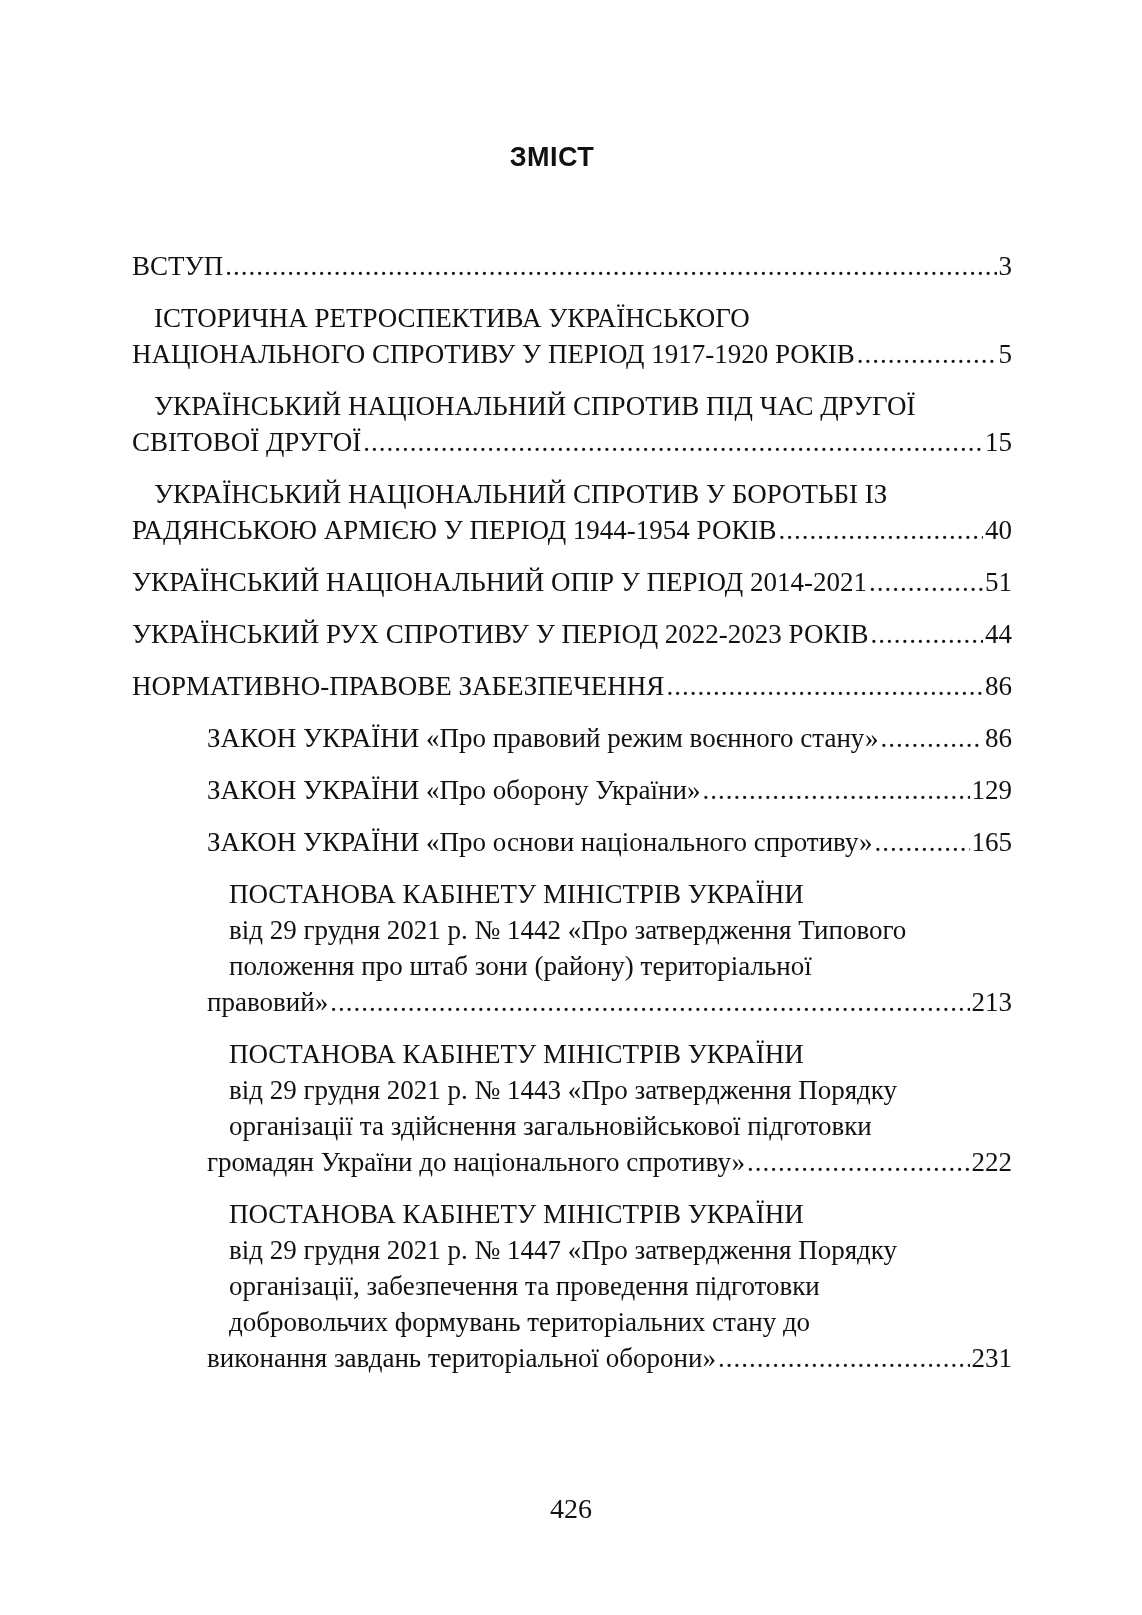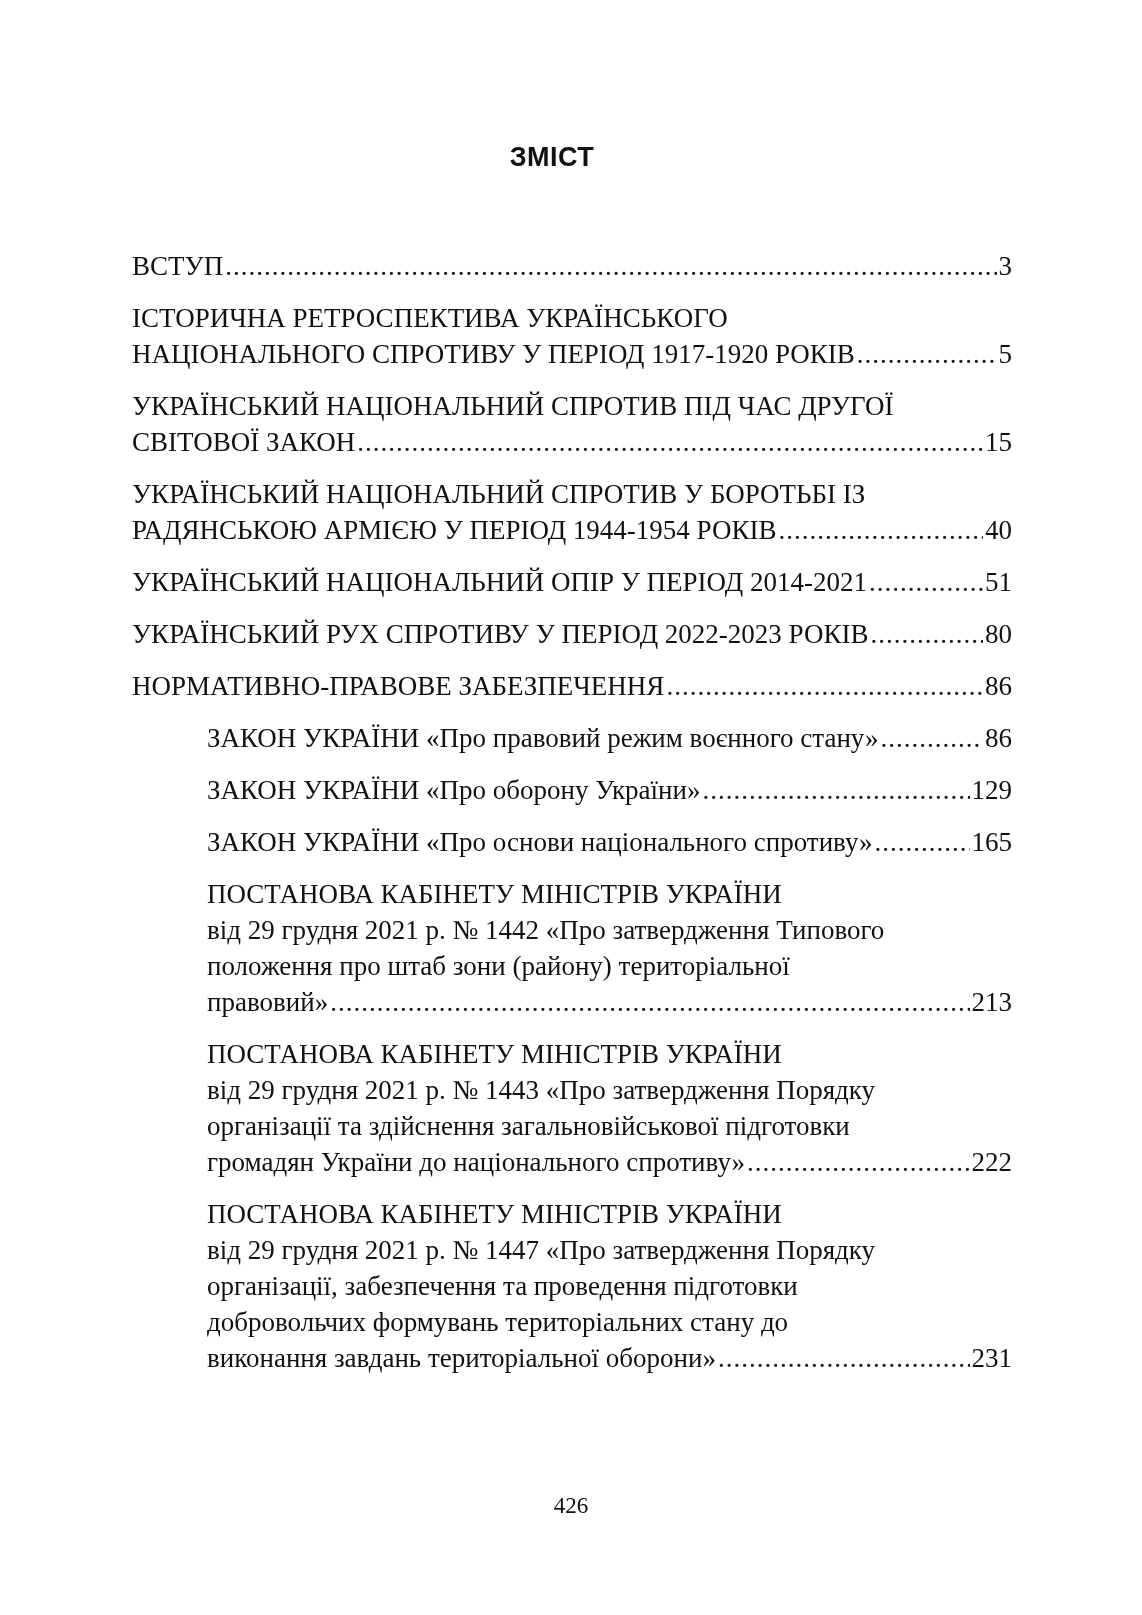--- a/index.html
+++ b/index.html
@@ -18,24 +18,24 @@
   .line { display: flex; align-items: baseline; white-space: nowrap; }
   .line .txt { flex: 0 0 auto; }
   .line .dots {
     flex: 1 1 auto; overflow: hidden; margin: 0 2px;
   }
   .line .dots::before {
     content: "........................................................................................................................................................................................................................................................................................";
     letter-spacing: 1px;
   }
   .line .pg { flex: 0 0 auto; }
-  .pre { display: block; white-space: nowrap; }
+  .pre { display: block; white-space: nowrap; margin-left: 22px; }
   .pagenum {
     position: absolute; top: 1493px; left: 0; width: 1142px; text-align: center;
-    font-size: 23px;
+    font-size: 28px;
   }
 </style>
 </head>
 <body>
 
 <div class="title">ЗМІСТ</div>
 
 <div class="toc">
   <div class="entry">
     <div class="line">
@@ -48,21 +48,21 @@
     <span class="pre">ІСТОРИЧНА РЕТРОСПЕКТИВА УКРАЇНСЬКОГО</span>
     <div class="line">
         <span class="txt">НАЦІОНАЛЬНОГО СПРОТИВУ У ПЕРІОД 1917-1920 РОКІВ</span>
         <span class="dots"></span>
         <span class="pg">5</span>
       </div>
   </div>
   <div class="entry">
     <span class="pre">УКРАЇНСЬКИЙ НАЦІОНАЛЬНИЙ СПРОТИВ ПІД ЧАС ДРУГОЇ</span>
     <div class="line">
-        <span class="txt">СВІТОВОЇ ЗАКОН</span>
+        <span class="txt">СВІТОВОЇ ДРУГОЇ</span>
         <span class="dots"></span>
         <span class="pg">15</span>
       </div>
   </div>
   <div class="entry">
     <span class="pre">УКРАЇНСЬКИЙ НАЦІОНАЛЬНИЙ СПРОТИВ У БОРОТЬБІ ІЗ</span>
     <div class="line">
         <span class="txt">РАДЯНСЬКОЮ АРМІЄЮ У ПЕРІОД 1944-1954 РОКІВ</span>
         <span class="dots"></span>
         <span class="pg">40</span>
@@ -72,21 +72,21 @@
     <div class="line">
         <span class="txt">УКРАЇНСЬКИЙ НАЦІОНАЛЬНИЙ ОПІР У ПЕРІОД 2014-2021</span>
         <span class="dots"></span>
         <span class="pg">51</span>
       </div>
   </div>
   <div class="entry">
     <div class="line">
         <span class="txt">УКРАЇНСЬКИЙ РУХ СПРОТИВУ  У ПЕРІОД 2022-2023 РОКІВ</span>
         <span class="dots"></span>
-        <span class="pg">80</span>
+        <span class="pg">44</span>
       </div>
   </div>
   <div class="entry">
     <div class="line">
         <span class="txt">НОРМАТИВНО-ПРАВОВЕ ЗАБЕЗПЕЧЕННЯ</span>
         <span class="dots"></span>
         <span class="pg">86</span>
       </div>
   </div>
 

